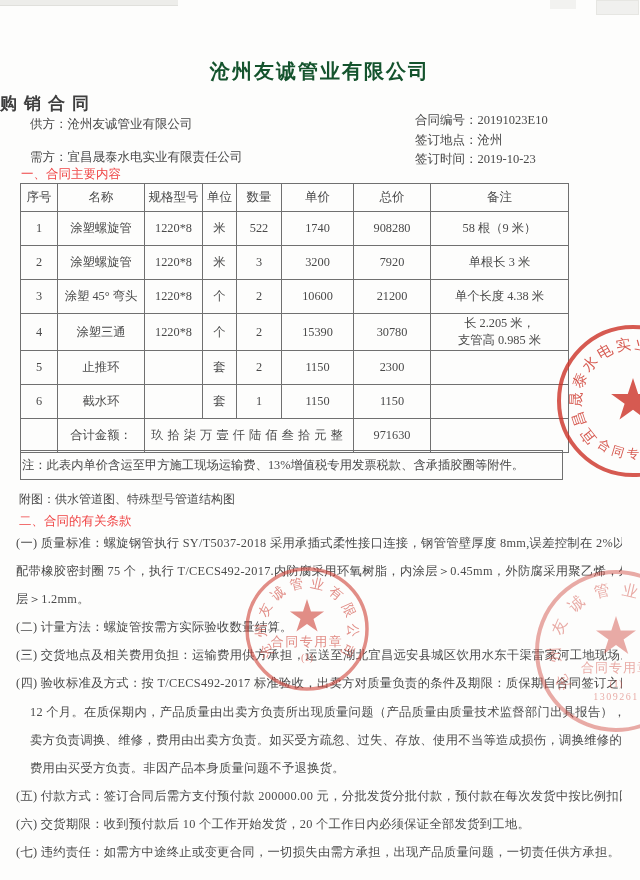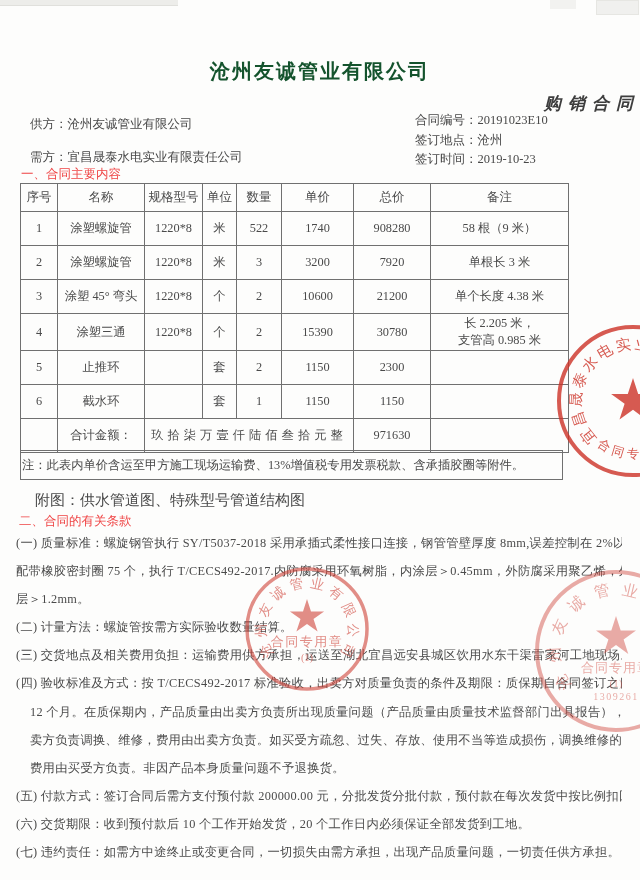--- a/index.html
+++ b/index.html
@@ -9,37 +9,37 @@
     font-family:"Liberation Serif","DejaVu Serif",serif;
     color:#484848;
   }
   .abs{position:absolute;}
   
   .artifact-topline{left:0;top:0;width:178px;height:5px;background:#ededea;border-bottom:1px solid #e0e0dc;}
   .artifact-tr1{left:550px;top:0;width:26px;height:9px;background:#f2f2f0;}
   .artifact-tr2{left:596px;top:0;width:41px;height:13px;background:#f0f0ee;border:1px solid #e6e6e2;}
   
   .company-title{left:0;top:58px;width:100%;text-align:center;font-size:20px;font-weight:600;letter-spacing:2px;color:#14532d;}
-  .doc-title{left:0;top:92px;width:100%;text-align:right;font-size:17px;font-weight:600;letter-spacing:7px;color:#3e3e3e;font-style:italic;}
+  .doc-title{left:0;top:92px;width:100%;text-align:left;font-size:17px;font-weight:600;letter-spacing:7px;color:#3e3e3e;}
   .supplier-line{left:30px;top:116px;font-size:12.5px;}
   .buyer-line{left:30px;top:149px;font-size:12.5px;}
   .meta-block{left:415px;top:111px;font-size:12.5px;line-height:19.5px;}
   .section-heading{font-weight:400;font-size:12.5px;color:#ef4444;text-align:right;}
   .sec-main{left:21px;top:166px;}
   
   .items-table{left:20px;top:183px;border-collapse:collapse;table-layout:fixed;width:548px;font-size:12.3px;color:#4a4a4a;}
   .items-table th,.items-table td{border:1px solid #707070;text-align:center;vertical-align:middle;padding:1px 2px;white-space:pre-line;font-weight:normal;overflow:hidden;}
   .items-table thead tr{height:28px;margin-left:19px;}
   .items-table thead th{font-size:12.5px;}
   .items-table tbody tr{height:34px;}
   .items-table tfoot tr{height:34px;}
   .amount-words{letter-spacing:4px;}
   .note-box{left:20px;top:450px;width:540px;height:28px;border:1px solid #707070;line-height:28px;font-size:12.3px;padding-left:1px;white-space:nowrap;overflow:hidden;}
   
-  .attach-line{left:19px;top:491px;font-size:15px;margin-left:16px;}
+  .attach-line{left:19px;top:491px;font-size:12px;}
   .sec-terms{left:19px;top:513px;}
   .clauses{left:16px;top:529px;width:606px;font-size:12.3px;line-height:28.1px;letter-spacing:0.3px;color:#4a4a4a;}
   .clause{white-space:normal;}
   .clause .line{white-space:nowrap;overflow:hidden;}
   .clause.cont-indent .line + .line{padding-left:14px;}
   
   .stamp{position:absolute;pointer-events:none;}
   .stamp svg text{font-family:"Liberation Serif","DejaVu Serif",serif;}
   .stamp-buyer{left:553px;top:321px;opacity:.8;}
   .stamp-center{left:241px;top:563px;opacity:.6;}

